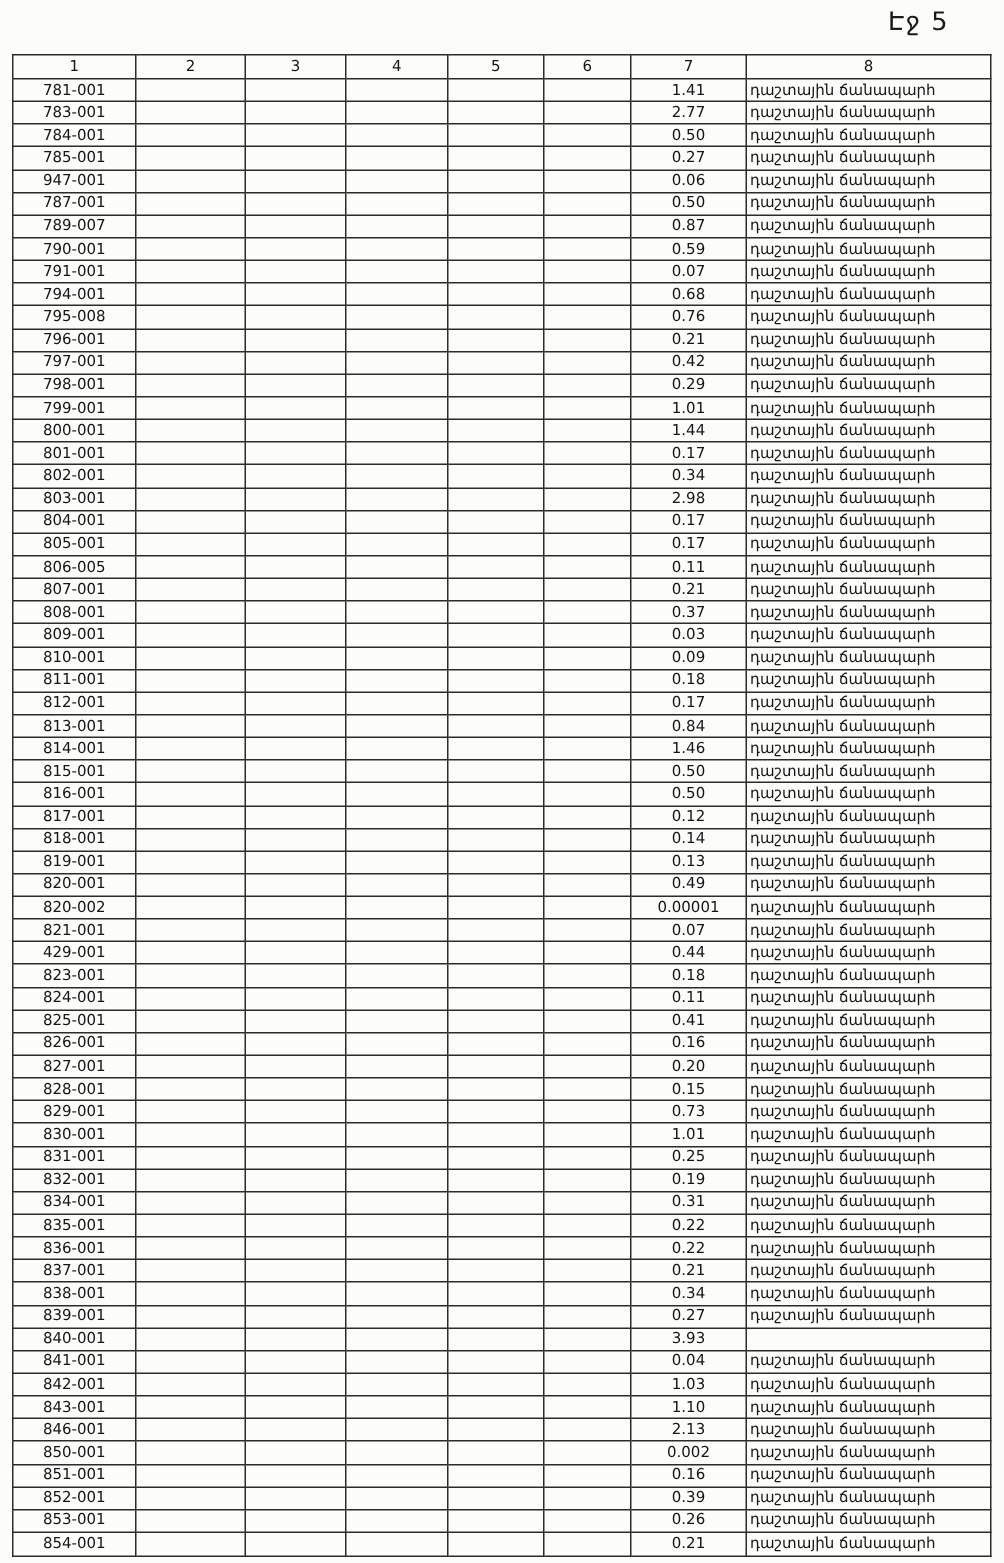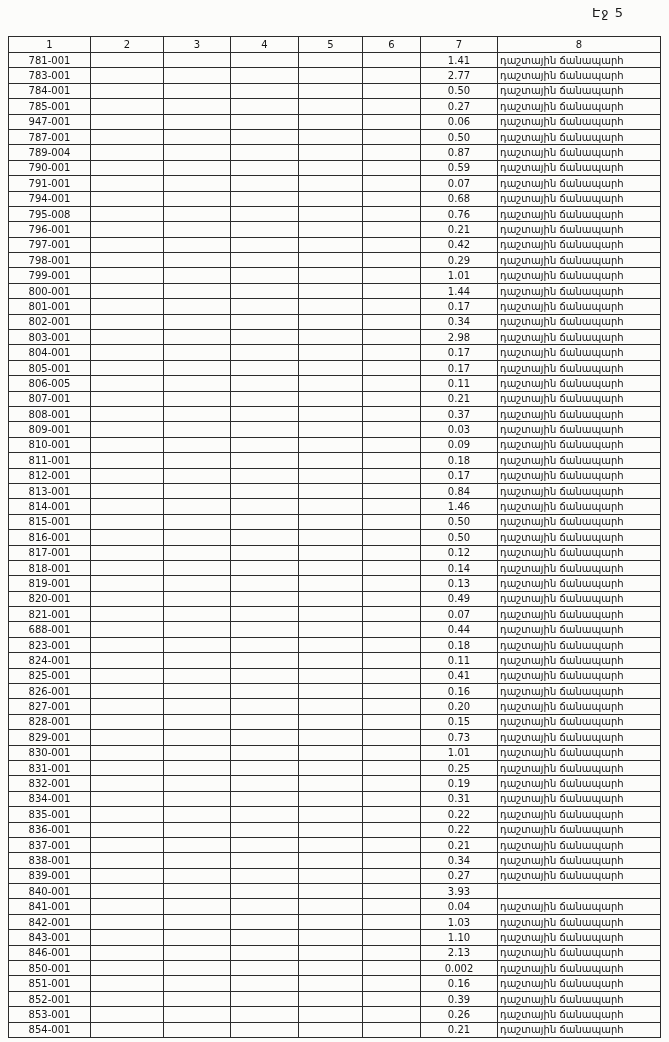--- a/index.html
+++ b/index.html
@@ -11,21 +11,21 @@
   }
   .page {
     position:relative;
     width:669px; height:1042px;
     background:#fcfcfa;
     overflow:hidden;
   }
   .page-number {
     position:absolute;
     top:5px; left:592px;
-    font-size:13px;
+    font-size:17px;
     letter-spacing:1px;
     color:#1a1a1a;
   }
   table.sheet {
     position:absolute;
     top:36px; left:8px;
     width:652px; height:1002px;
     border-collapse:collapse;
     table-layout:fixed;
   }
@@ -150,21 +150,21 @@
           <td class="empty-cell"></td>
           <td class="empty-cell"></td>
           <td class="empty-cell"></td>
           <td class="empty-cell"></td>
           <td class="empty-cell"></td>
           <td class="val-cell">0.50</td>
           <td class="desc-cell">դաշտային ճանապարհ</td>
         </tr>
 
         <tr>
-          <td class="id-cell">789-004</td>
+          <td class="id-cell">789-007</td>
           <td class="empty-cell"></td>
           <td class="empty-cell"></td>
           <td class="empty-cell"></td>
           <td class="empty-cell"></td>
           <td class="empty-cell"></td>
           <td class="val-cell">0.87</td>
           <td class="desc-cell">դաշտային ճանապարհ</td>
         </tr>
 
         <tr>
@@ -479,34 +479,44 @@
           <td class="id-cell">820-001</td>
           <td class="empty-cell"></td>
           <td class="empty-cell"></td>
           <td class="empty-cell"></td>
           <td class="empty-cell"></td>
           <td class="empty-cell"></td>
           <td class="val-cell">0.49</td>
           <td class="desc-cell">դաշտային ճանապարհ</td>
         </tr>
 
+        <tr>
+          <td class="id-cell">820-002</td>
+          <td class="empty-cell"></td>
+          <td class="empty-cell"></td>
+          <td class="empty-cell"></td>
+          <td class="empty-cell"></td>
+          <td class="empty-cell"></td>
+          <td class="val-cell">0.00001</td>
+          <td class="desc-cell">դաշտային ճանապարհ</td>
+        </tr>
 
         <tr>
           <td class="id-cell">821-001</td>
           <td class="empty-cell"></td>
           <td class="empty-cell"></td>
           <td class="empty-cell"></td>
           <td class="empty-cell"></td>
           <td class="empty-cell"></td>
           <td class="val-cell">0.07</td>
           <td class="desc-cell">դաշտային ճանապարհ</td>
         </tr>
 
         <tr>
-          <td class="id-cell">688-001</td>
+          <td class="id-cell">429-001</td>
           <td class="empty-cell"></td>
           <td class="empty-cell"></td>
           <td class="empty-cell"></td>
           <td class="empty-cell"></td>
           <td class="empty-cell"></td>
           <td class="val-cell">0.44</td>
           <td class="desc-cell">դաշտային ճանապարհ</td>
         </tr>
 
         <tr>

